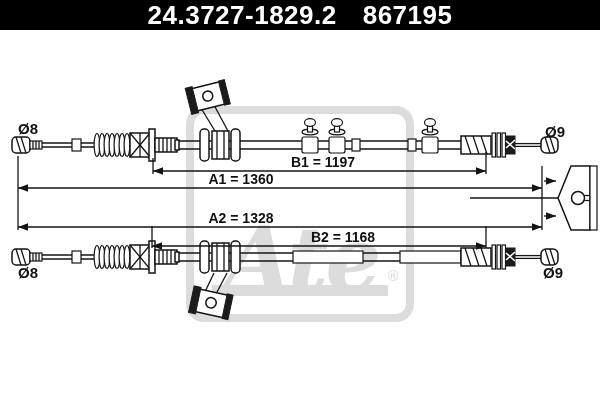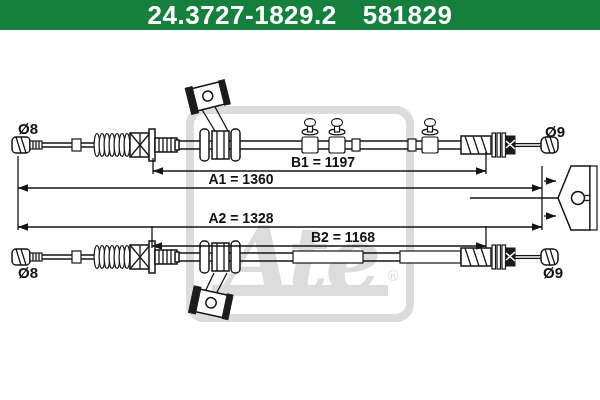--- a/index.html
+++ b/index.html
@@ -1,39 +1,39 @@
 <!DOCTYPE html>
 <html><head>
 <meta charset="utf-8">
 <style>
   html,body{margin:0;padding:0;background:#fff;}
   #stage{position:relative;width:600px;height:400px;background:#ffffff;overflow:hidden;
          font-family:"Liberation Sans", sans-serif;}
-  #hdr{position:absolute;left:0;top:0;width:600px;height:30px;background:#15803d;
+  #hdr{position:absolute;left:0;top:0;width:600px;height:30px;background:#000000;
        display:flex;align-items:center;justify-content:center;gap:26px;}
   #hdr span{color:#fff;font-weight:bold;font-size:26px;letter-spacing:.5px;line-height:30px;}
   svg{position:absolute;left:0;top:0;}
   .ln{stroke:#141414;stroke-width:1.3;fill:none;}
   .pt{stroke:#141414;stroke-width:1.5;fill:#ffffff;}
   .ptk{stroke:#141414;stroke-width:1.2;fill:#ffffff;}
   .dk{fill:#1b1b1b;stroke:#1b1b1b;}
   .dimtxt{font-family:"Liberation Sans",sans-serif;font-weight:bold;font-size:14px;fill:#111;}
   .diatxt{font-family:"Liberation Sans",sans-serif;font-weight:bold;font-size:15px;fill:#111;}
   .wm{fill:#DCDCDC;}
   .wmtxt{font-family:"DejaVu Serif",serif;font-style:italic;font-weight:bold;font-size:88px;
          fill:#DCDCDC;letter-spacing:-3px;}
   .wmreg{font-family:"DejaVu Sans",sans-serif;font-size:14px;fill:#DCDCDC;}
 </style>
 </head>
 <body>
 
 <div id="stage">
   <div id="hdr">
     <span>24.3727-1829.2</span>
-    <span>581829</span>
+    <span>867195</span>
   </div>
 
   <svg width="600" height="400" viewBox="0 0 600 400">
     <defs>
       <marker id="arr" orient="auto" markerWidth="9" markerHeight="7" refX="8" refY="3">
         <path d="M0,0 L8,3 L0,6 Z" fill="#141414"></path>
       </marker>
       <marker id="arrS" orient="auto-start-reverse" markerWidth="9" markerHeight="7" refX="8" refY="3">
         <path d="M0,0 L8,3 L0,6 Z" fill="#141414"></path>
       </marker>

